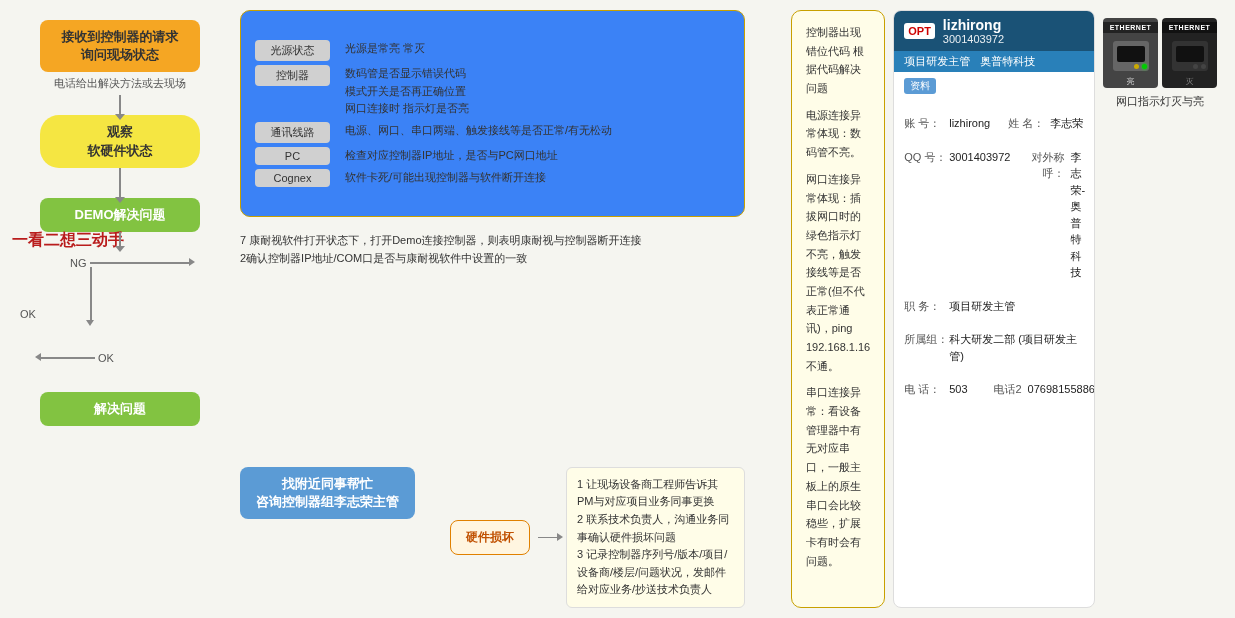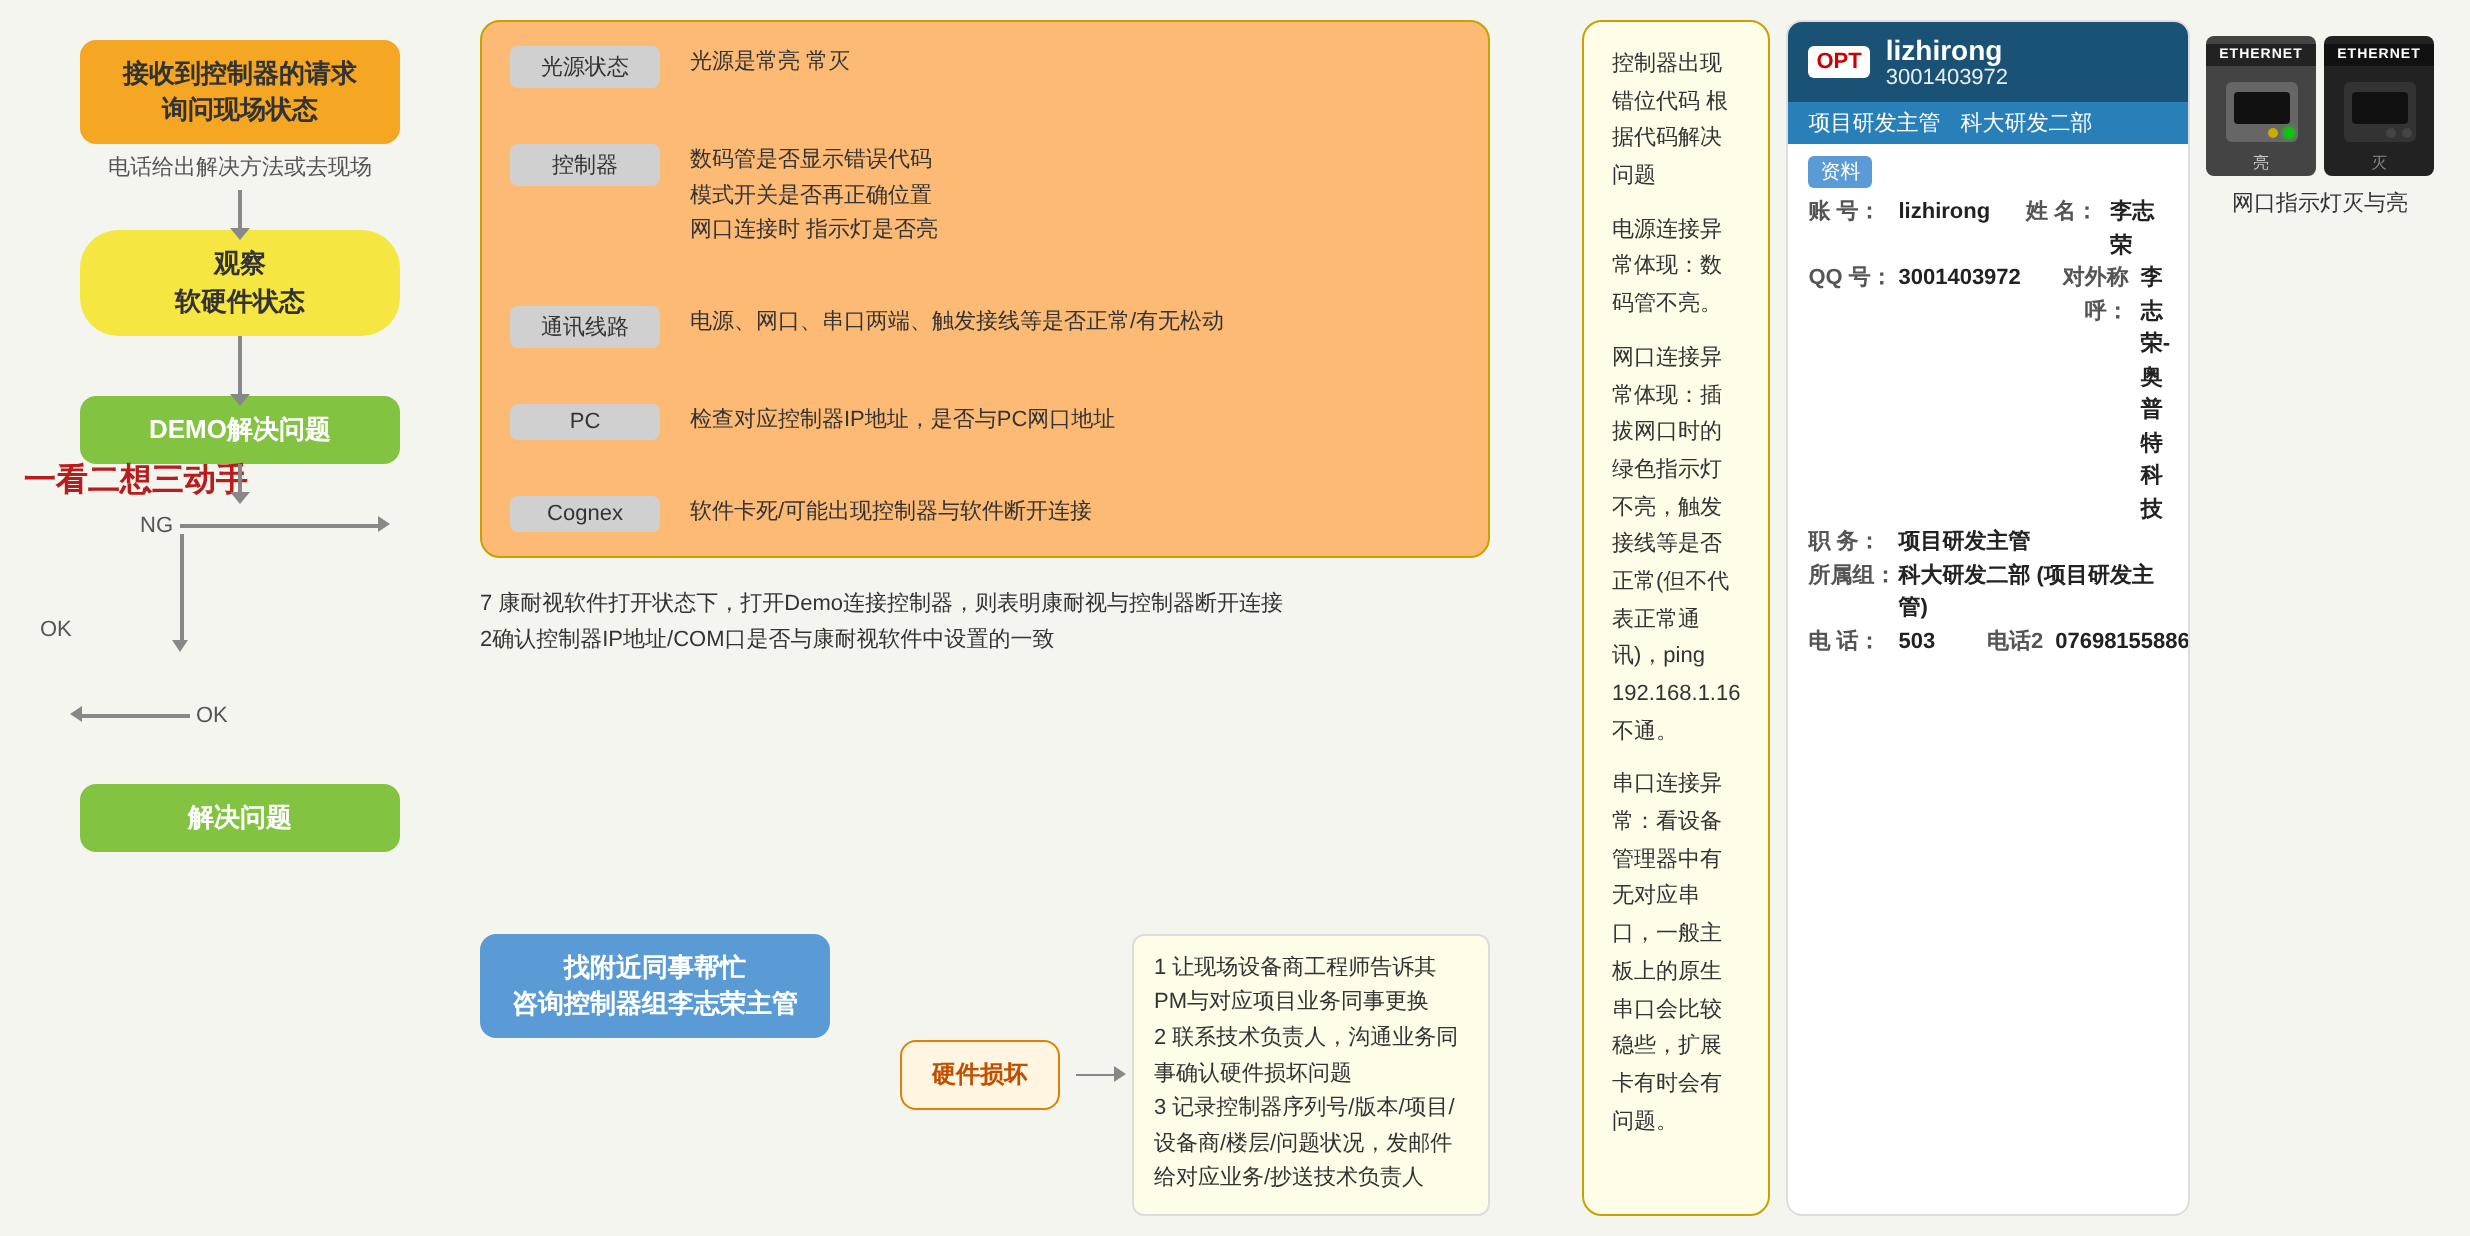--- a/index.html
+++ b/index.html
@@ -102,25 +102,25 @@
       padding: 0 10px;
       display: flex;
       flex-direction: column;
       gap: 10px;
     }
 
     
     .status-box {
       border: 1.5px solid #c8a000;
       border-radius: 10px;
-      background: #fdba74;
-      padding: 12px 14px;
+      background: #3b82f6;
+      padding: 29px 14px;
       display: grid;
       grid-template-columns: 90px 1fr;
-      row-gap: 28px;
+      row-gap: 4px;
       align-items: start;
     }
 
     .status-tag {
       background: #d0d0d0;
       border-radius: 4px;
       padding: 3px 8px;
       font-size: 11px;
       text-align: center;
       width: 75px;
@@ -236,24 +236,23 @@
       display: inline-block;
       background: #5b9bd5;
       color: white;
       border-radius: 3px;
       padding: 1px 6px;
       font-size: 10px;
       margin-bottom: 4px;
     }
     .contact-row {
       display: flex;
-      margin: 0 0;
+      margin: 17px 0;
       font-size: 11px;
       line-height: 1.5;
-      font-weight: bold;
     }
     .contact-label {
       color: #555;
       width: 45px;
       flex-shrink: 0;
     }
     .contact-value {
       color: #222;
     }
     .contact-divider {
@@ -435,21 +434,21 @@
         <div class="contact-logo">
           <span class="contact-logo-text">OPT</span>
         </div>
         <div>
           <div class="contact-name-big">lizhirong</div>
           <div class="contact-qq">3001403972</div>
         </div>
       </div>
       <div class="contact-subtitle">
         <span>项目研发主管</span>
-        <span>科大研发二部</span>
+        <span>奥普特科技</span>
       </div>
       <div class="contact-body">
         <div class="contact-tab">资料</div>
         <div class="contact-row">
           <span class="contact-label">账  号：</span>
           <span class="contact-value">lizhirong</span>
           <span class="contact-divider">姓  名：</span>
           <span class="contact-value2">李志荣</span>
         </div>
         <div class="contact-row">

